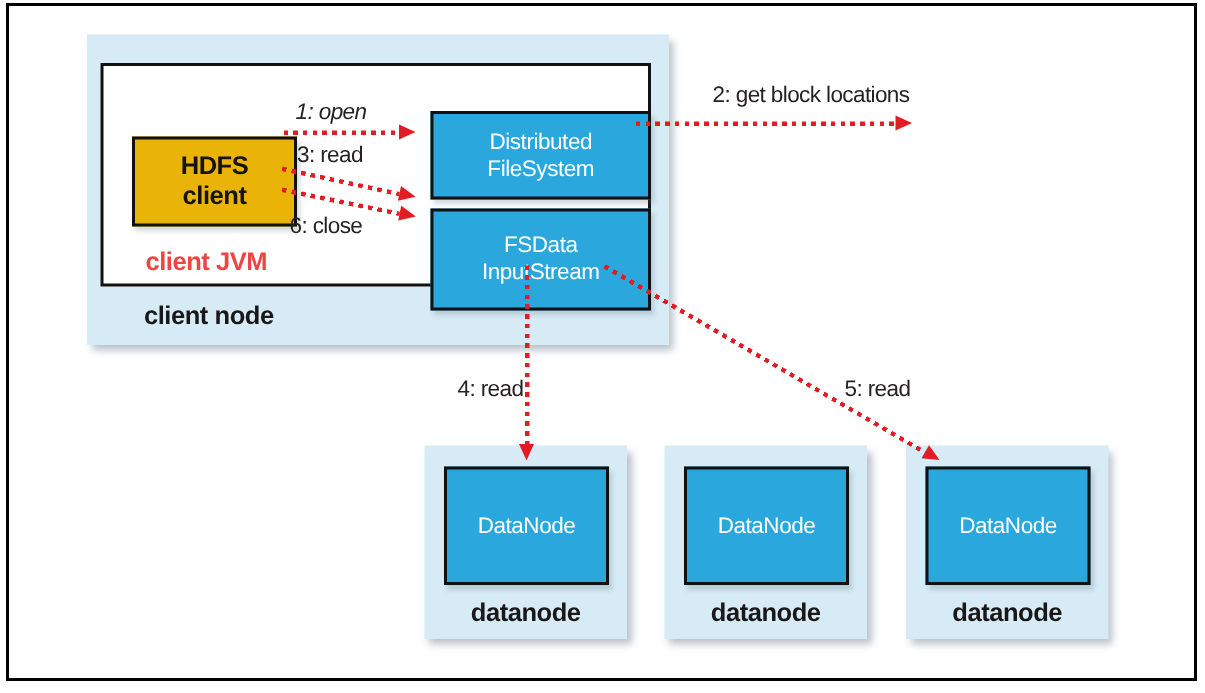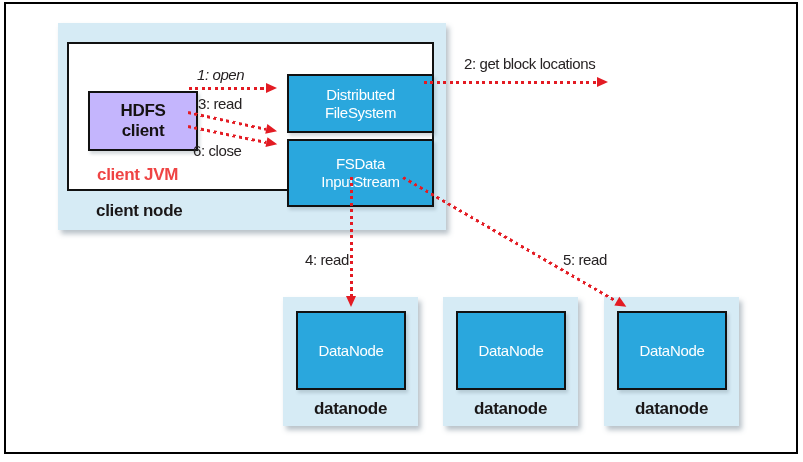--- a/index.html
+++ b/index.html
@@ -20,21 +20,21 @@
   .jvm-box{position:absolute;left:9px;top:19px;width:367px;height:149px;
            background:#ffffff;border:2.5px solid #111;box-sizing:border-box;}
   .jvm-label{position:absolute;left:28px;bottom:4px;font-weight:bold;font-size:17px;
              letter-spacing:-.3px;color:#ef4444;}
 
   
   .proc-box{position:absolute;border:2.5px solid #111;box-sizing:border-box;
             display:flex;flex-direction:column;align-items:center;justify-content:center;
             text-align:center;box-shadow:2px 3px 3px rgba(90,110,125,.25);}
   .blue{background:#2aa7dd;color:#ffffff;font-size:15px;line-height:18px;letter-spacing:-.3px;}
-  .orange{background:#c4b5fd;color:#151212;font-weight:bold;font-size:17px;line-height:20px;letter-spacing:-.3px;text-align:center;}
+  .orange{background:#eab308;color:#151212;font-weight:bold;font-size:17px;line-height:20px;letter-spacing:-.3px;text-align:center;}
 
   .hdfs-client{left:19px;top:47px;width:110px;height:60px;}      
   .dfs-box{left:218px;top:30px;width:147px;height:59px;}
   .fsd-box{left:218px;top:95px;width:147px;height:68px;}
 
   
   .namenode{left:605px;top:24px;width:137px;height:134px;}
   .nn-box{left:12px;top:18px;width:111px;height:78px;}
 
   
@@ -58,21 +58,21 @@
   .a1{left:189px;top:87px;width:77px;}
   .a2{left:424px;top:81px;width:173px;}
   .a3{left:188px;top:110.5px;width:80px;transform:rotate(12.2deg);}
   .a6{left:188px;top:124.5px;width:80px;transform:rotate(11.6deg);}
   .a4{left:350px;top:177px;height:119px;}
   .a5{left:403px;top:175.5px;width:247px;transform:rotate(30.15deg);}
 
   
   .step{position:absolute;font-size:15px;letter-spacing:-.4px;color:#262223;white-space:nowrap;}
   .l1{left:197px;top:66px;font-style:italic;}
-  .l2{left:464px;top:55px;}
+  .l2{left:475px;top:55px;}
   .l3{left:198px;top:95px;}
   .l6{left:193px;top:142px;}
   .l4{left:305px;top:251px;}
   .l5{left:563px;top:251px;}
 </style>
 </head>
 <body>
 
 <div class="stage">
   <div class="frame"></div>

